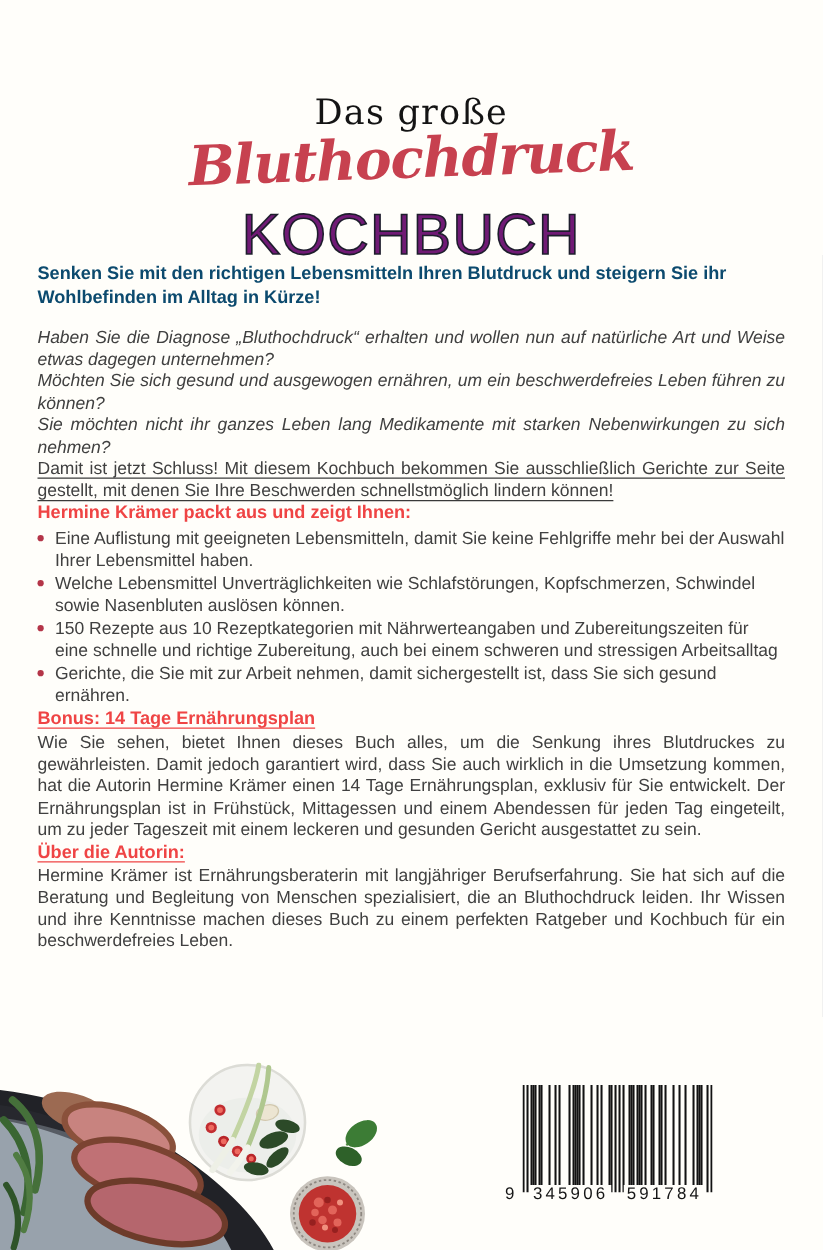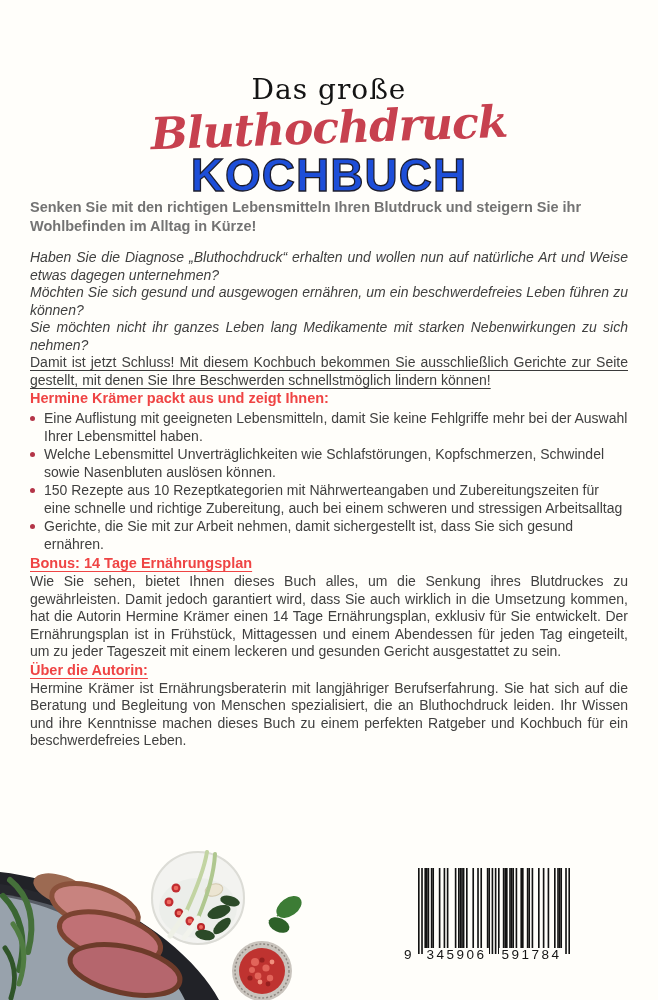--- a/index.html
+++ b/index.html
@@ -12,28 +12,28 @@
   .title-block { text-align:center; padding-top:76px; line-height:1; }
   .title-pre {
     font-family:"DejaVu Serif", serif; font-size:28px; color:#141414; letter-spacing:1px;
   }
   .title-script {
     font-family:"DejaVu Serif", serif; font-style:italic; font-weight:bold;
     font-size:44px; color:#c7414f; margin-top:2px; transform:rotate(-2deg);
     letter-spacing:-1px;
   }
   .title-main {
-    font-size:46px; font-weight:700; color:#1d4ed8; letter-spacing:1px; margin-top:2px;
+    font-size:46px; font-weight:400; color:#701a75; letter-spacing:1px; margin-top:14px;
     -webkit-text-stroke:1.3px #1d1d2c;
   }
   
   .content { padding:0 30px; font-size:14px; line-height:17.5px; }
   .content p { margin:0; }
   .intro {
-    margin-top:12px; font-weight:bold; color:#737373; font-size:14.5px; line-height:19px;
+    margin-top:12px; font-weight:bold; color:#0c4a6e; font-size:14.5px; line-height:19px;
   }
   .questions { margin-top:13px;font-style:italic; }
   .q { text-align:justify; }
   .highlight {
     margin-top:13px; text-align:justify;
     text-decoration:underline; text-underline-offset:3px;
     text-decoration-color:#3a3a3a;
   }
   .sec-head {
     margin-top:15px; font-weight:bold; color:#ef4444; font-size:14.5px; line-height:19px;

